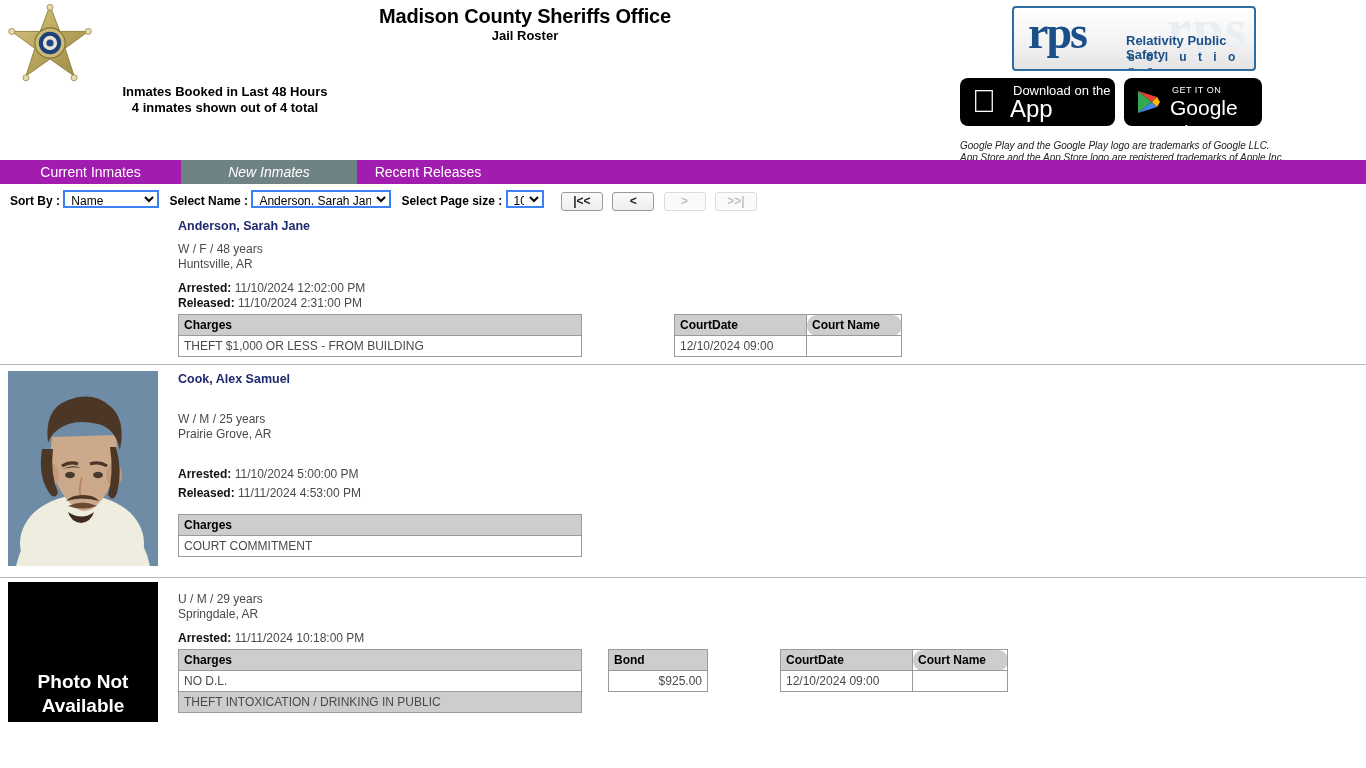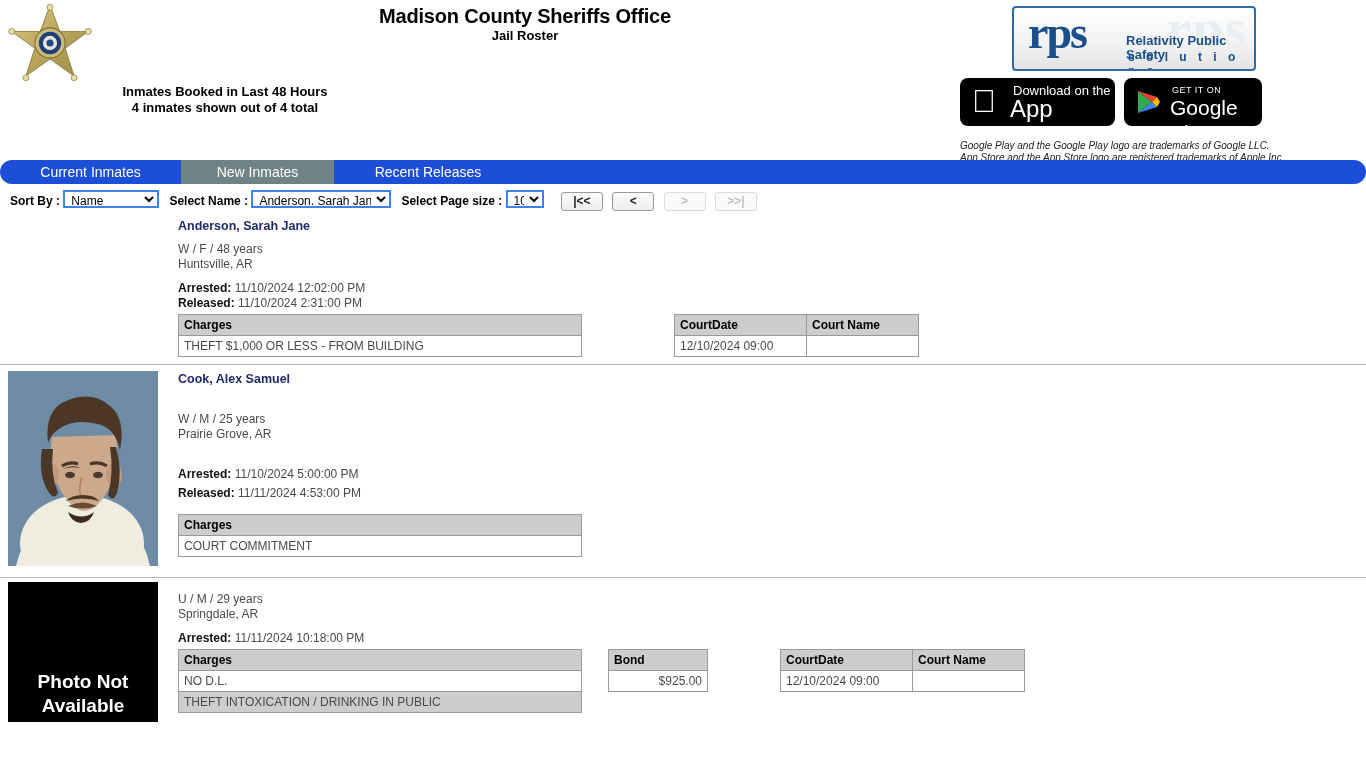--- a/index.html
+++ b/index.html
@@ -136,36 +136,35 @@
     line-height: 11.5px;
     text-align: left;
     width: 400px;
   }
 
   
   .tabbar {
     position: relative;
     height: 24px;
     width: 1366px;
-    background: #1d4ed8;
-    border-radius: 12px;
+    background: #a21caf;
   }
   .tab {
     position: absolute;
     top: 0;
     height: 24px;
     line-height: 24px;
     text-align: center;
     color: #ffffff;
     font-size: 14px;
     cursor: pointer;
     user-select: none;
   }
   .tab-current  { left: 8px;   width: 165px; }
-  .tab-new      { left: 181px; width: 153px; background: #6f8285; }
+  .tab-new      { left: 181px; width: 176px; background: #6f8285; font-style: italic; }
   .tab-releases { left: 342px; width: 172px; }
 
   
   .controls {
     position: relative;
     height: 28px;
     padding: 6px 0 0 10px;
     font-size: 12px;
     font-weight: bold;
     color: #000;
@@ -292,21 +291,21 @@
     color: #4a4a4a;
     line-height: 16px;
     font-size: 12px;
   }
   table.grid tr.alt td { background: #cdcdcd; }
   .tbl-charges { width: 404px; }
   .tbl-charges th, .tbl-charges td { width: 404px; }
   .tbl-bond { width: 100px; }
   .tbl-bond td { text-align: right; }
   .tbl-court th:first-child, .tbl-court td:first-child { width: 132px; }
-  .tbl-court th:last-child, .tbl-court td:last-child { width: 112px; }
+  .tbl-court th:last-child, .tbl-court td:last-child { width: 95px; border-radius: 10px; }
 
   .abs { position: absolute; top: 0; }
 </style>
 </head>
 <body>
 
 <div class="header">
 
   <div class="badge-wrap">
     <svg viewBox="0 0 100 92" width="92" height="82" aria-hidden="true">

